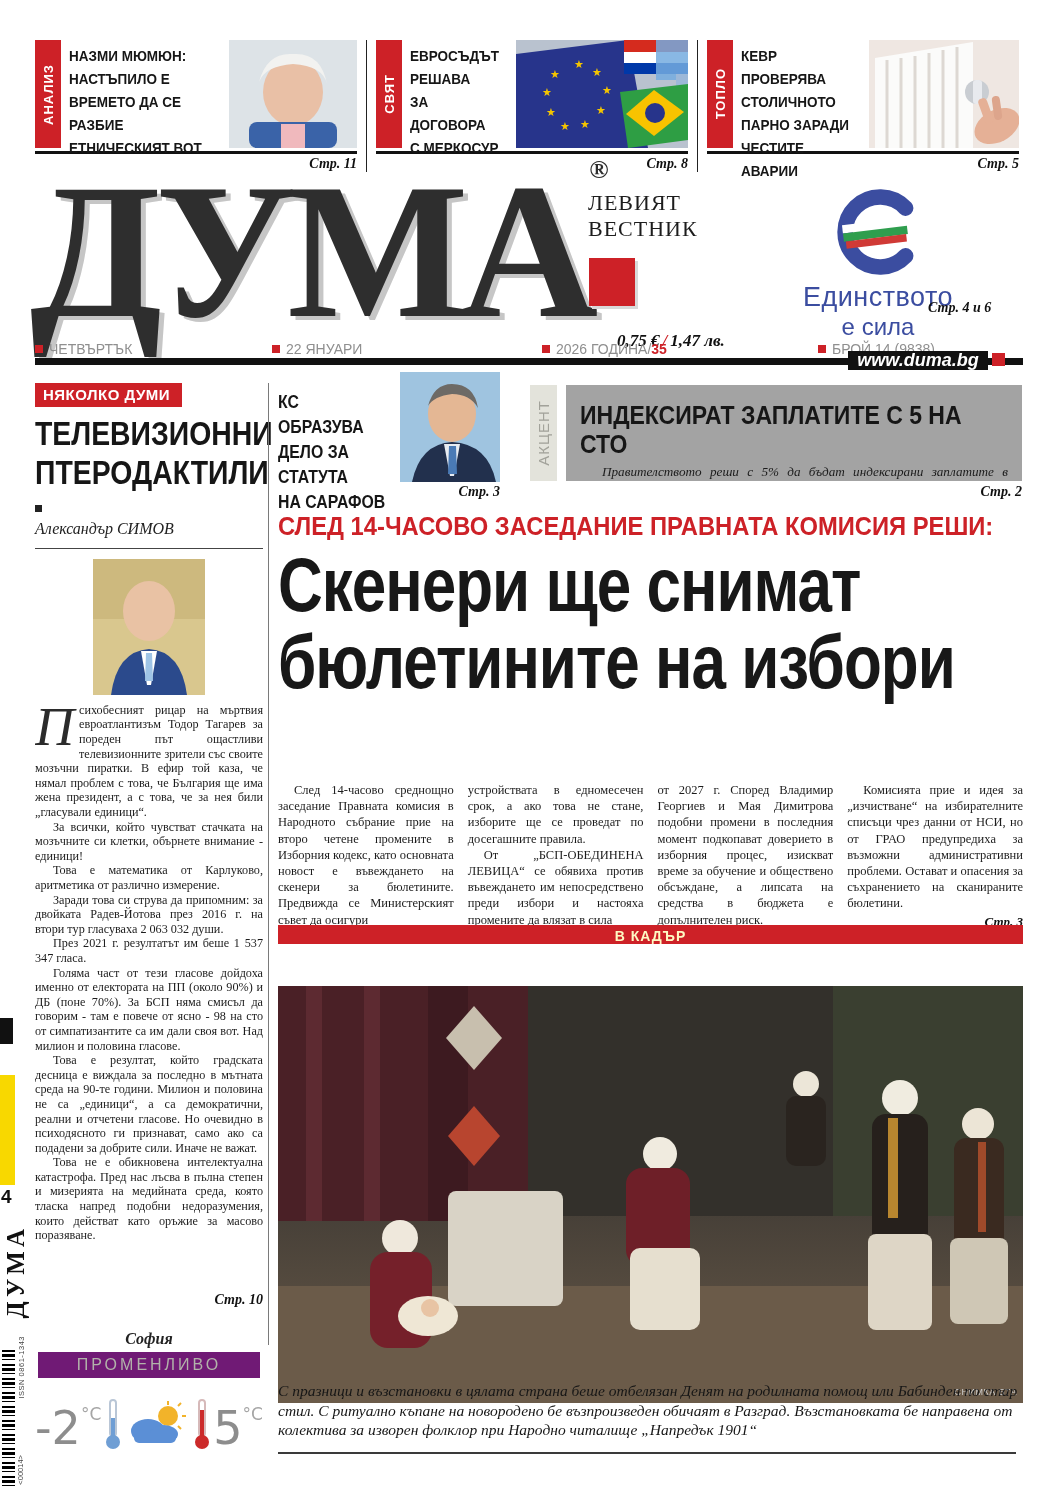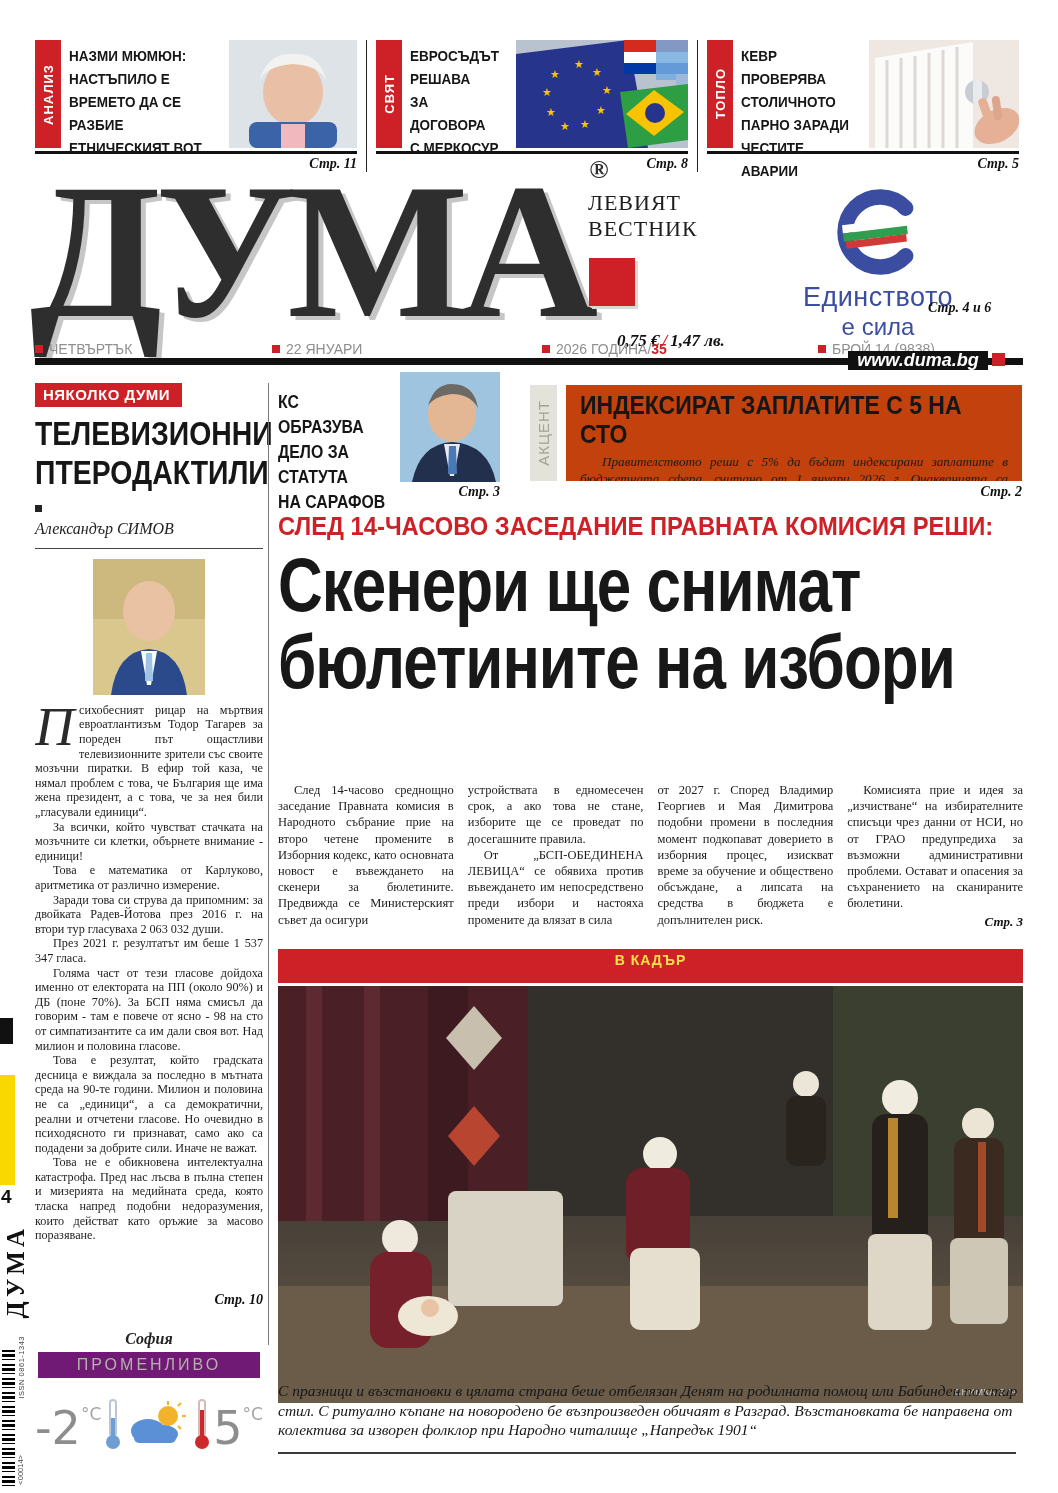--- a/index.html
+++ b/index.html
@@ -85,41 +85,41 @@
 
   .v-divider{position:absolute;left:268px;top:383px;height:962px;border-left:1px solid #7a7a7a;}
 
   
   .ks-title{position:absolute;left:278px;top:390px;width:125px;font-weight:bold;font-size:18px;line-height:25px;color:#161616;}
   .ks-photo{position:absolute;left:400px;top:372px;width:100px;height:110px;}
   .ks-page{position:absolute;left:398px;top:484px;width:102px;text-align:right;}
   .ak-tag{position:absolute;left:530px;top:385px;width:27px;height:96px;background:#e3e3db;
           display:flex;align-items:center;justify-content:center;}
   .ak-tag span{writing-mode:vertical-rl;transform:rotate(180deg);font-size:15px;color:#a2a29a;letter-spacing:1px;}
-  .ak-box{position:absolute;left:566px;top:385px;width:456px;height:96px;background:#c2410c;
-          box-sizing:border-box;padding:6px 14px;overflow:hidden;}
+  .ak-box{position:absolute;left:566px;top:385px;width:456px;height:96px;background:#a3a3a3;
+          box-sizing:border-box;padding:16px 14px;overflow:hidden;}
   .ak-title{font-weight:bold;font-size:25px;color:#161616;}
   .ak-body{font-family:"Liberation Serif",serif;font-style:italic;font-size:13.2px;line-height:16.5px;
            text-align:justify;margin-top:5px;text-indent:22px;color:#1c1c1c;}
   .ak-page{position:absolute;left:566px;top:484px;width:456px;text-align:right;}
 
   .kicker{position:absolute;left:278px;top:512px;color:#cd2127;font-weight:bold;font-size:25px;white-space:nowrap;}
   .headline{position:absolute;left:278px;top:546px;font-weight:bold;font-size:62px;line-height:63px;
             letter-spacing:-1px;color:#181818;transform:scale(1.0,1.22);transform-origin:top left;white-space:pre-line;}
   .deck{position:absolute;left:278px;top:697px;font-size:22px;line-height:28.5px;color:#303030;white-space:pre-line;}
   .cols{position:absolute;left:278px;top:782px;width:745px;height:148px;display:flex;gap:14px;
         font-family:"Liberation Serif",serif;font-size:12.5px;line-height:16.2px;text-align:justify;
         color:#1c1c1c;overflow:hidden;}
   .col{flex:1;}
   .col p{margin:0;}
   .col p.ind{text-indent:16px;}
   .col .colpage{text-align:right;margin-top:2px;}
 
-  .band{position:absolute;left:278px;top:925px;width:745px;height:34px;background:#cd2127;color:#fde047;
-        font-weight:bold;font-size:14px;letter-spacing:1px;text-align:center;line-height:23px;margin-top:24px;}
+  .band{position:absolute;left:278px;top:925px;width:745px;height:19px;background:#cd2127;color:#fef9c3;
+        font-weight:bold;font-size:14px;letter-spacing:1px;text-align:center;line-height:23px;}
   .mainphoto{position:absolute;left:278px;top:986px;width:745px;height:417px;}
   .credit{position:absolute;right:6px;bottom:6px;font-size:9px;color:#cfcfcf;letter-spacing:.5px;}
   .caption{position:absolute;left:278px;top:1381px;width:742px;font-family:"Liberation Serif",serif;
            font-style:italic;font-size:15.5px;line-height:19.5px;color:#161616;}
   .bottomrule{position:absolute;left:278px;top:1452px;width:738px;border-top:2.5px solid #3a3a3a;}
 </style>
 </head>
 <body>
 
 <div id="page">

